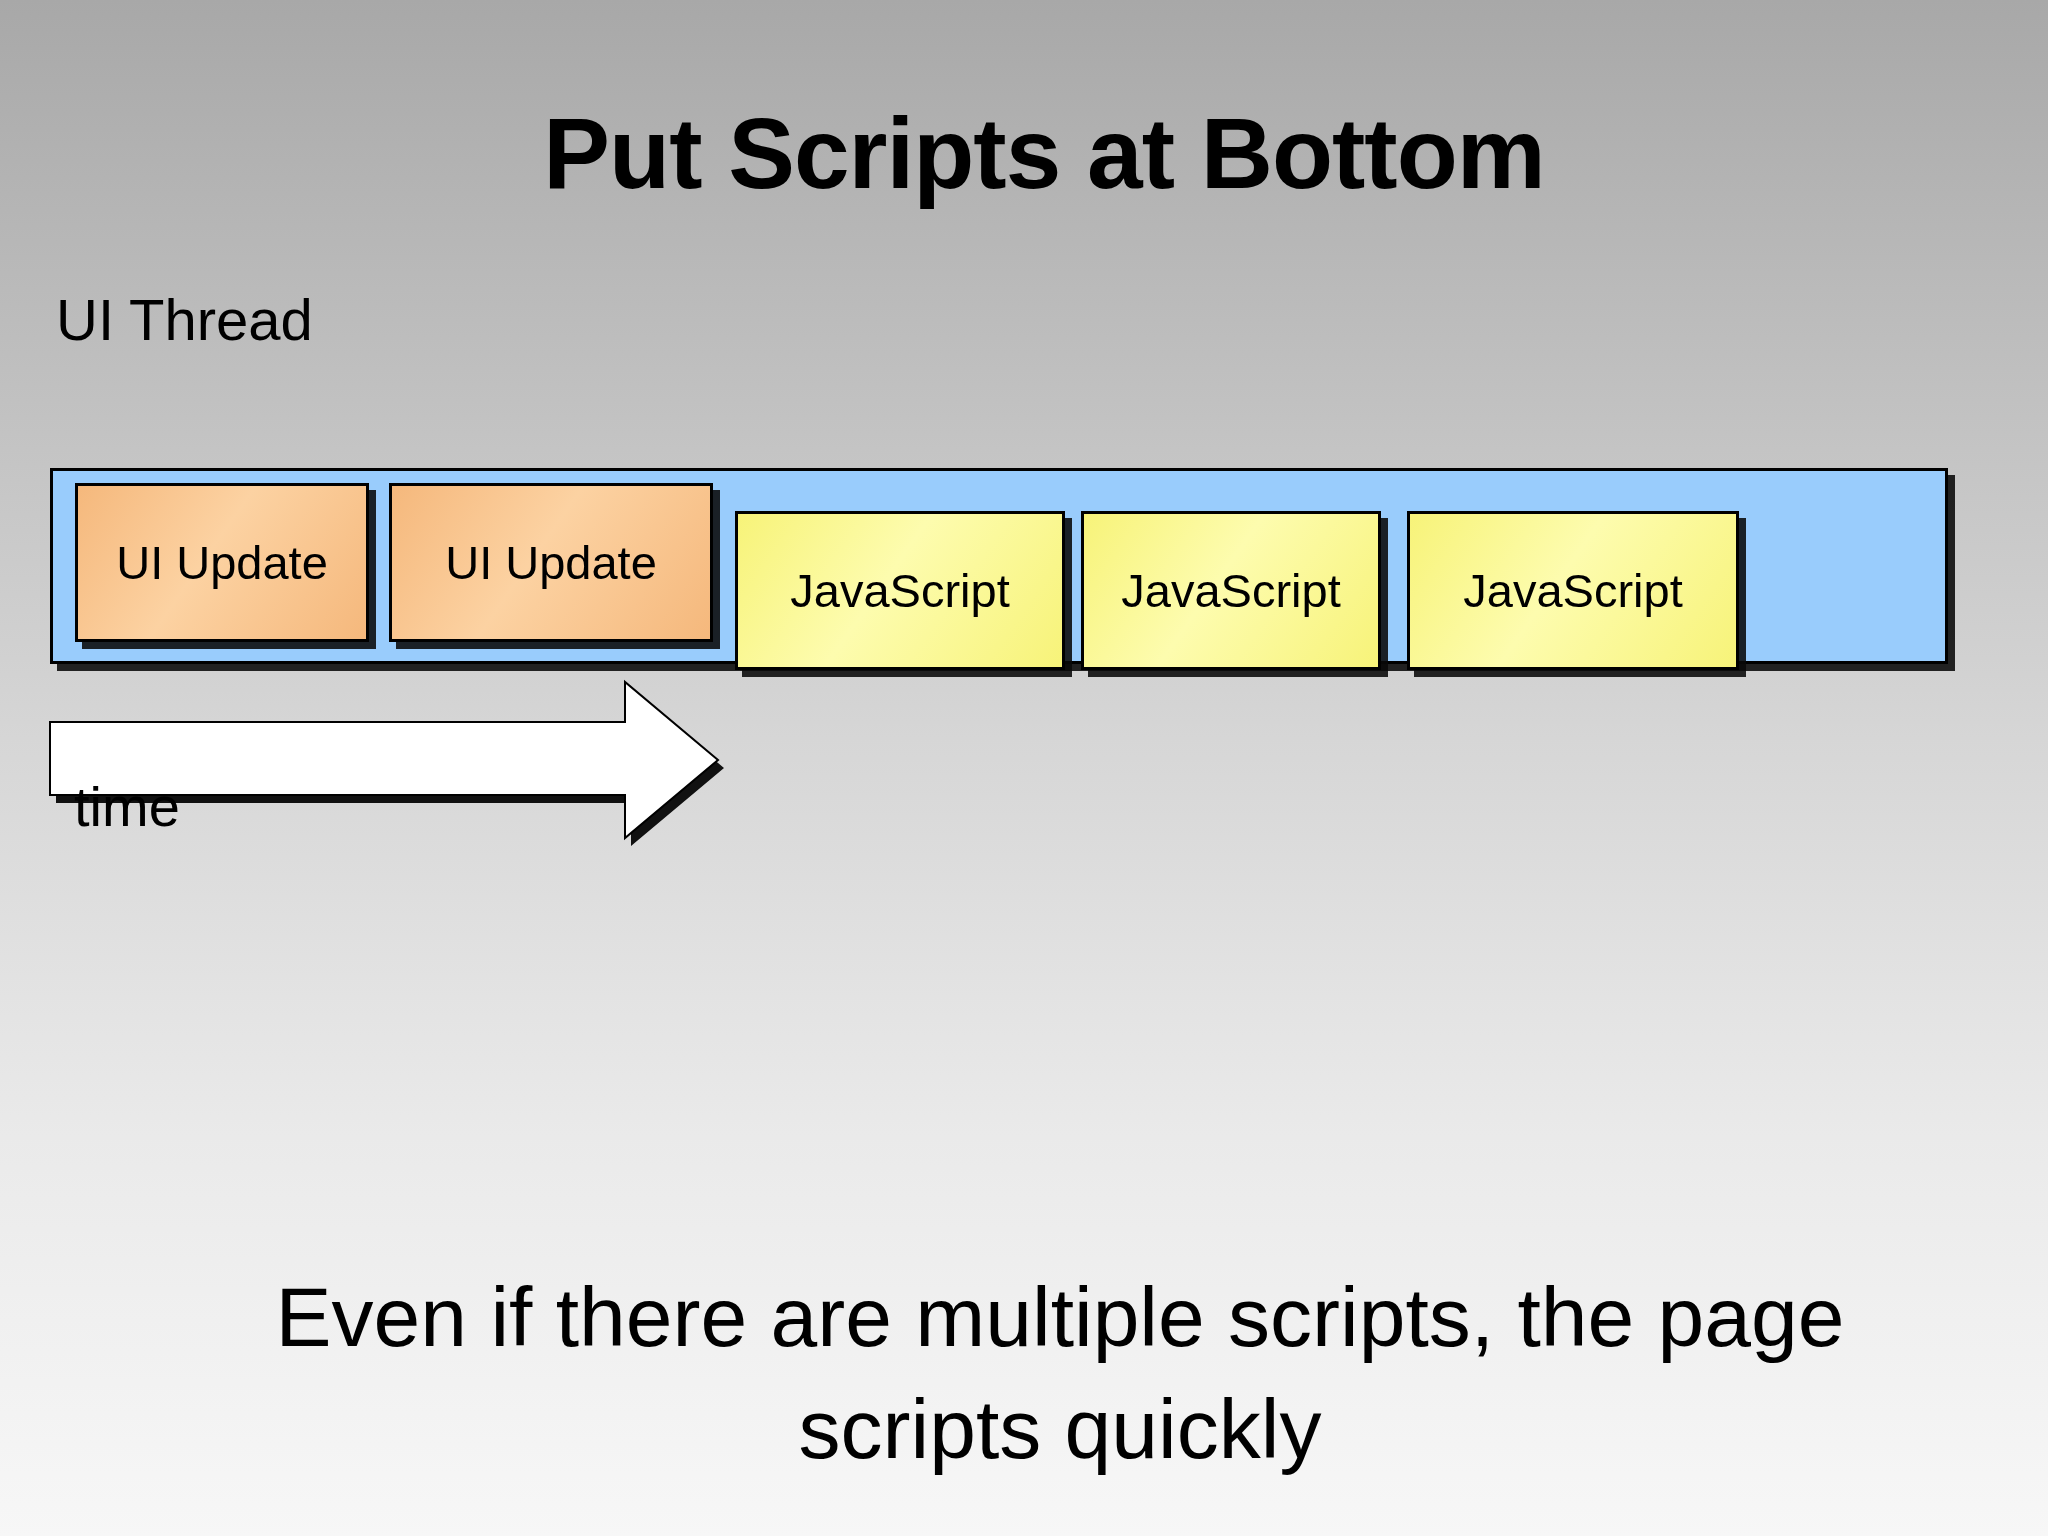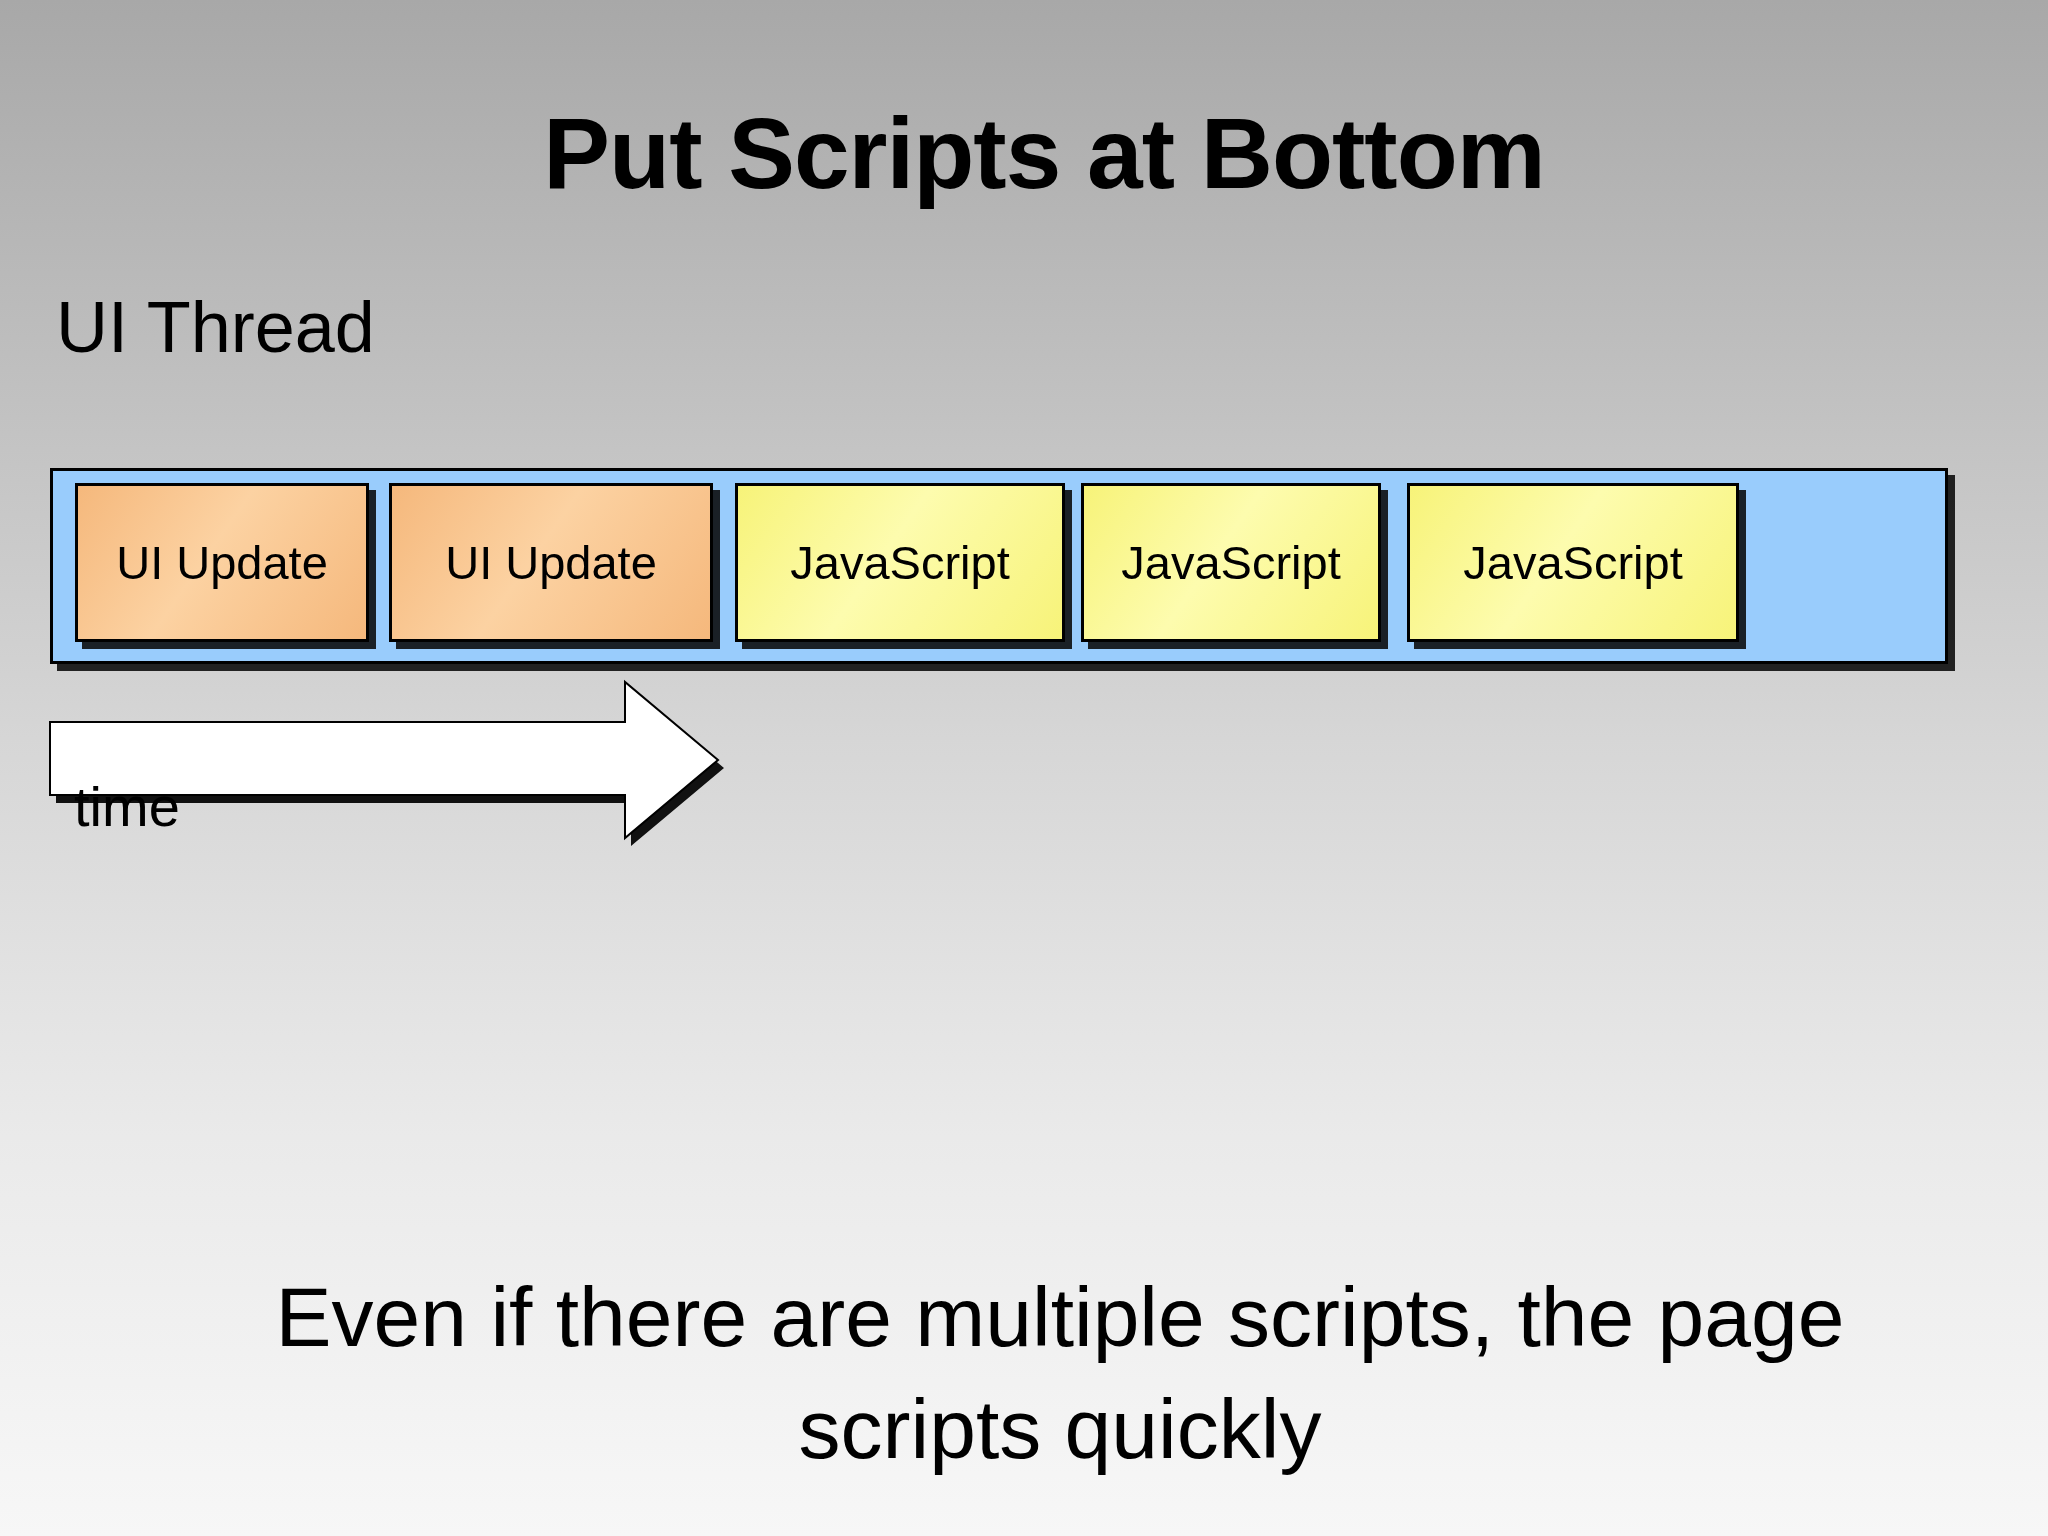--- a/index.html
+++ b/index.html
@@ -22,21 +22,21 @@
     font-size: 100px;
     font-weight: bold;
     letter-spacing: -1px;
     padding-left: 20px;
   }
 
   .thread-label {
     position: absolute;
     left: 56px;
     top: 286px;
-    font-size: 72px;
+    font-size: 58px;
   }
 
   .thread-bar {
     position: absolute;
     left: 50px;
     top: 468px;
     width: 1892px;
     height: 190px;
     background: var(--bar-color, #99ccfc);
     border: 3px solid #000;
@@ -54,20 +54,21 @@
     justify-content: center;
     font-size: 47px;
     white-space: nowrap;
     text-align: right;
   }
   .task-box.ui-update {
     background: linear-gradient(125deg, var(--ui-box-edge, #f5b87c) 0%, var(--ui-box-mid, #fcd2a2) 45%, var(--ui-box-edge, #f5b87c) 100%);
   }
   .task-box.javascript {
     background: linear-gradient(125deg, var(--js-box-edge, #f7f379) 0%, var(--js-box-mid, #fdfcae) 45%, var(--js-box-edge, #f7f379) 100%);
+    margin-top: 28px;
   }
 
   .time-arrow-svg {
     position: absolute;
     left: 45px;
     top: 675px;
     width: 690px;
     height: 180px;
   }
 

